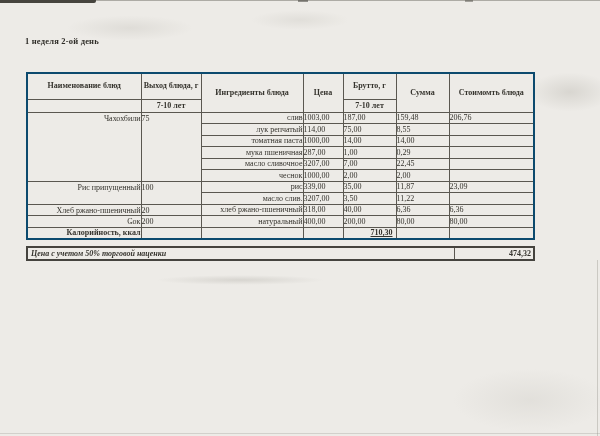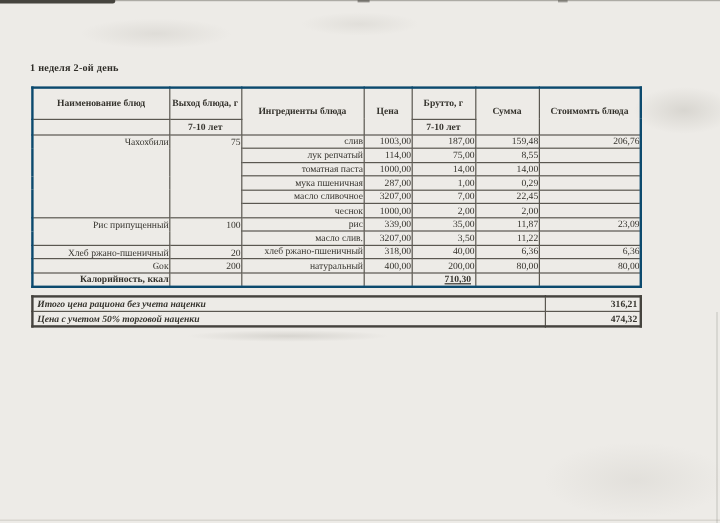--- a/index.html
+++ b/index.html
@@ -13,31 +13,31 @@
       radial-gradient(ellipse 110px 45px at 530px 400px, rgba(176,173,165,.18), transparent 70%),
       radial-gradient(ellipse 70px 14px at 300px 20px, rgba(170,167,158,.18), transparent 70%);
   }
   .scan-top-line{position:absolute;left:0;top:0;width:600px;height:1px;background:rgba(96,93,85,.45);}
   .scan-top-bar{position:absolute;left:0;top:0;width:96px;height:3px;background:#46443e;border-radius:0 0 2px 0;}
   .scan-speck-1{position:absolute;left:298px;top:0;width:10px;height:2px;background:rgba(70,68,62,.55);}
   .scan-speck-2{position:absolute;left:465px;top:0;width:8px;height:2px;background:rgba(70,68,62,.45);}
   .scan-right-line{position:absolute;right:2px;top:260px;width:1px;height:176px;background:rgba(140,137,128,.35);}
   .scan-bottom-line{position:absolute;left:0;bottom:2px;width:600px;height:1px;background:rgba(150,147,138,.30);}
 
-  .doc-title{position:absolute;left:25px;top:51px;font-size:8.5px;font-weight:bold;color:#2f2d28;letter-spacing:.2px;}
+  .doc-title{position:absolute;left:25px;top:36px;font-size:8.5px;font-weight:bold;color:#2f2d28;letter-spacing:.2px;}
 
   table{border-collapse:collapse;table-layout:fixed;color:#35332d;}
   .menu{position:absolute;left:26px;top:72px;width:507px;font-size:8px;border:2px solid #0c4a6e;}
   .menu td,.menu th{border:1px solid #5a5750;overflow:hidden;white-space:nowrap;padding:0;}
   .menu th{font-size:8px;font-weight:bold;text-align:center;line-height:1.2;white-space:normal;}
   .hrow1{height:26px;}
   .hrow2{height:13px;}
   .drow{height:11.5px;}
   .l{text-align:right;padding-left:2px !important;}
-  .c{text-align:right;}
+  .c{text-align:left;}
   .r{text-align:right;padding-right:3px !important;text-decoration:underline;}
   .top{vertical-align:top;padding-top:1px !important;}
   .b{font-weight:bold;}
   .dishname{position:relative;margin-top:12px;}
   .dot-mark{position:absolute;right:8px;top:2px;font-weight:bold;}
 
   .totals{position:absolute;left:26px;top:246px;width:507px;font-size:8px;border:2px solid #45433e;}
   .totals td{border:1px solid #5a5750;height:11px;overflow:hidden;white-space:nowrap;padding:0;}
   .tlabel{font-weight:bold;font-style:italic;text-align:left;padding-left:3px !important;}
   .tvalue{font-weight:bold;text-align:right;padding-right:2px !important;}
@@ -182,23 +182,19 @@
     </tr>
   </tbody>
     </table>
 
   <table class="totals">
     <colgroup>
         <col class="t1">
         <col class="t2">
       </colgroup>
     <tbody>
-        <tr>
-      <td class="tlabel">Итого цена рациона без учета наценки</td>
-      <td class="tvalue">316,21</td>
-    </tr>
     <tr>
       <td class="tlabel">Цена с учетом 50% торговой наценки</td>
       <td class="tvalue">474,32</td>
     </tr>
   </tbody>
     </table>
 </div>
 
 </body></html>

